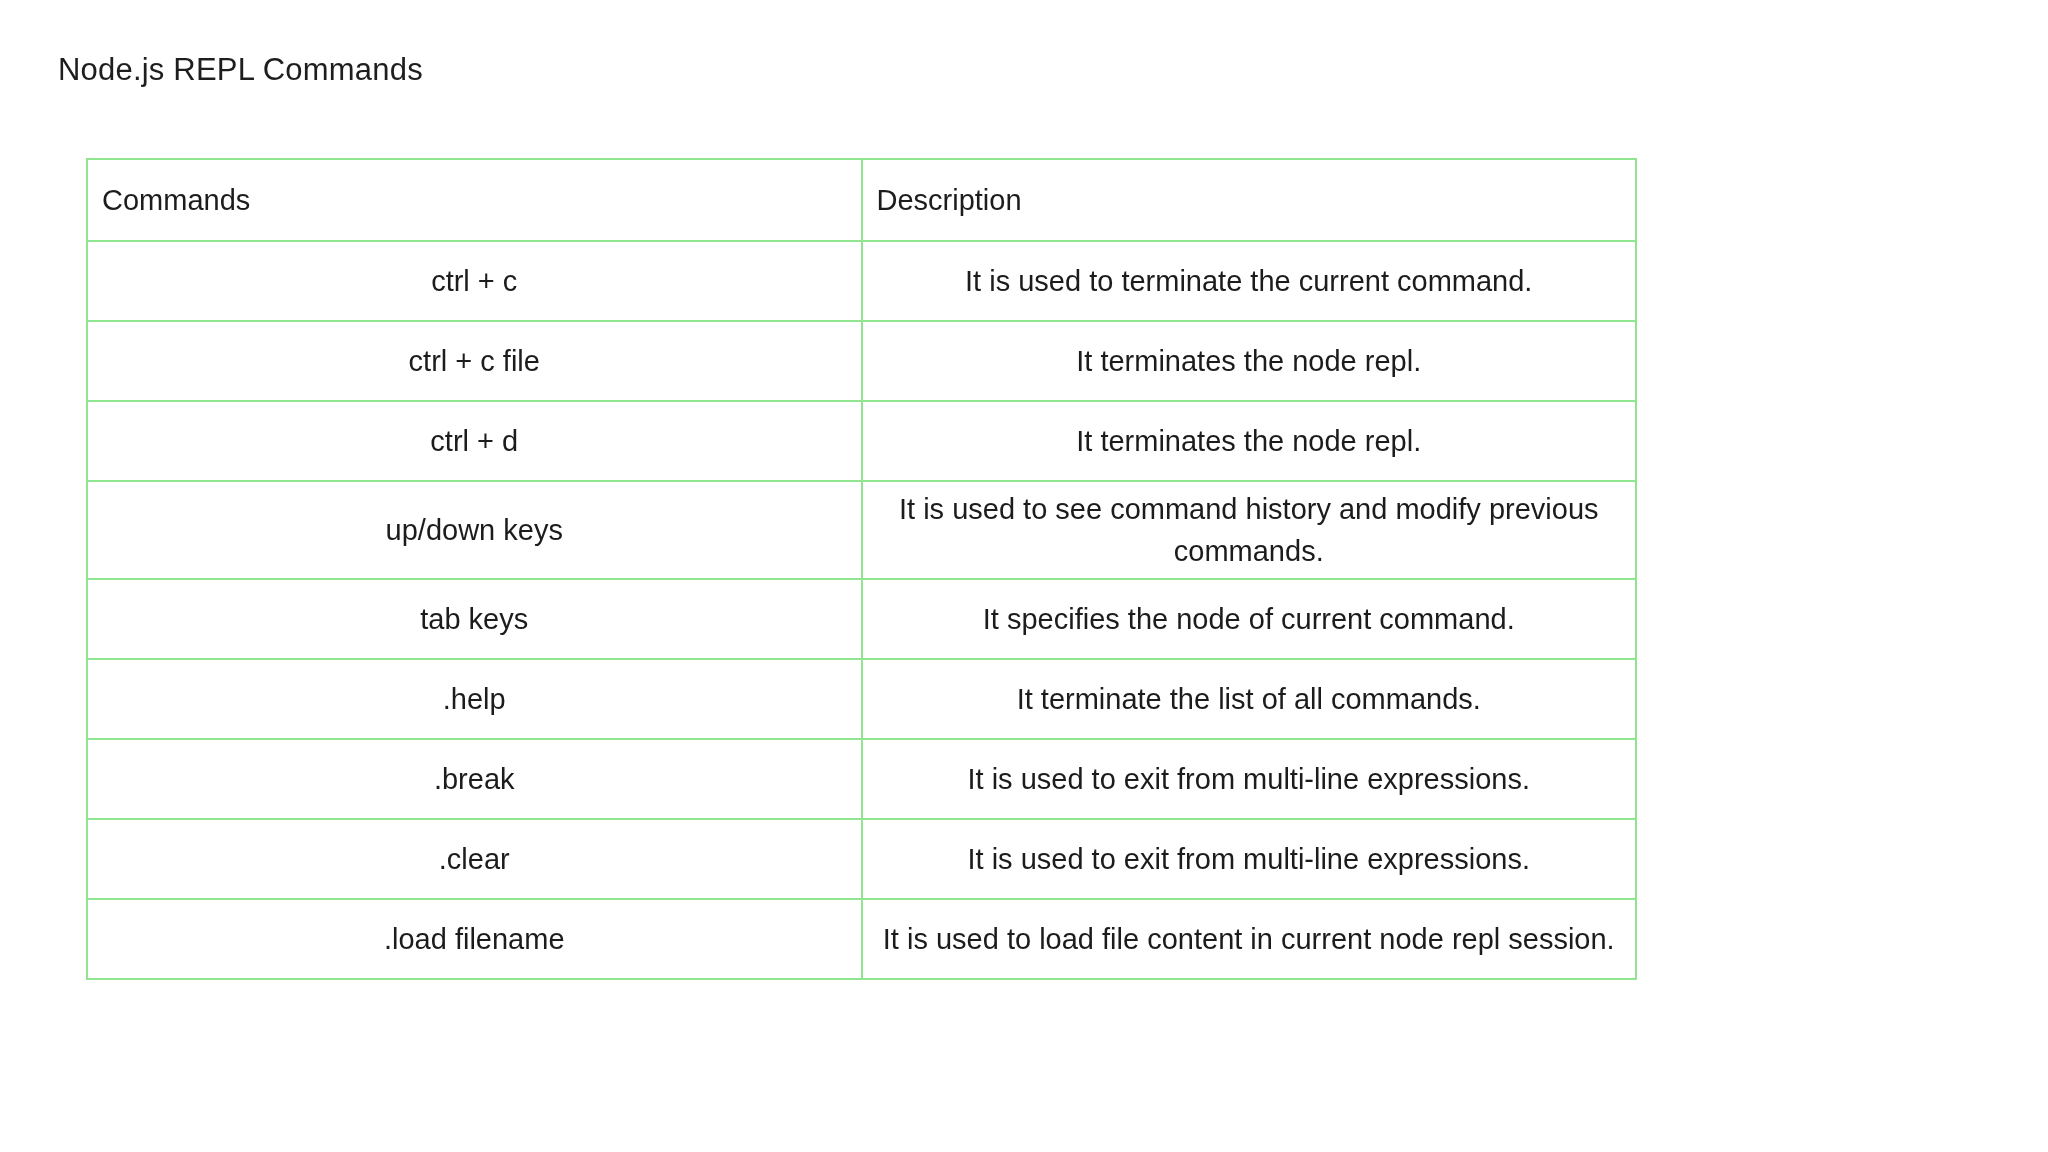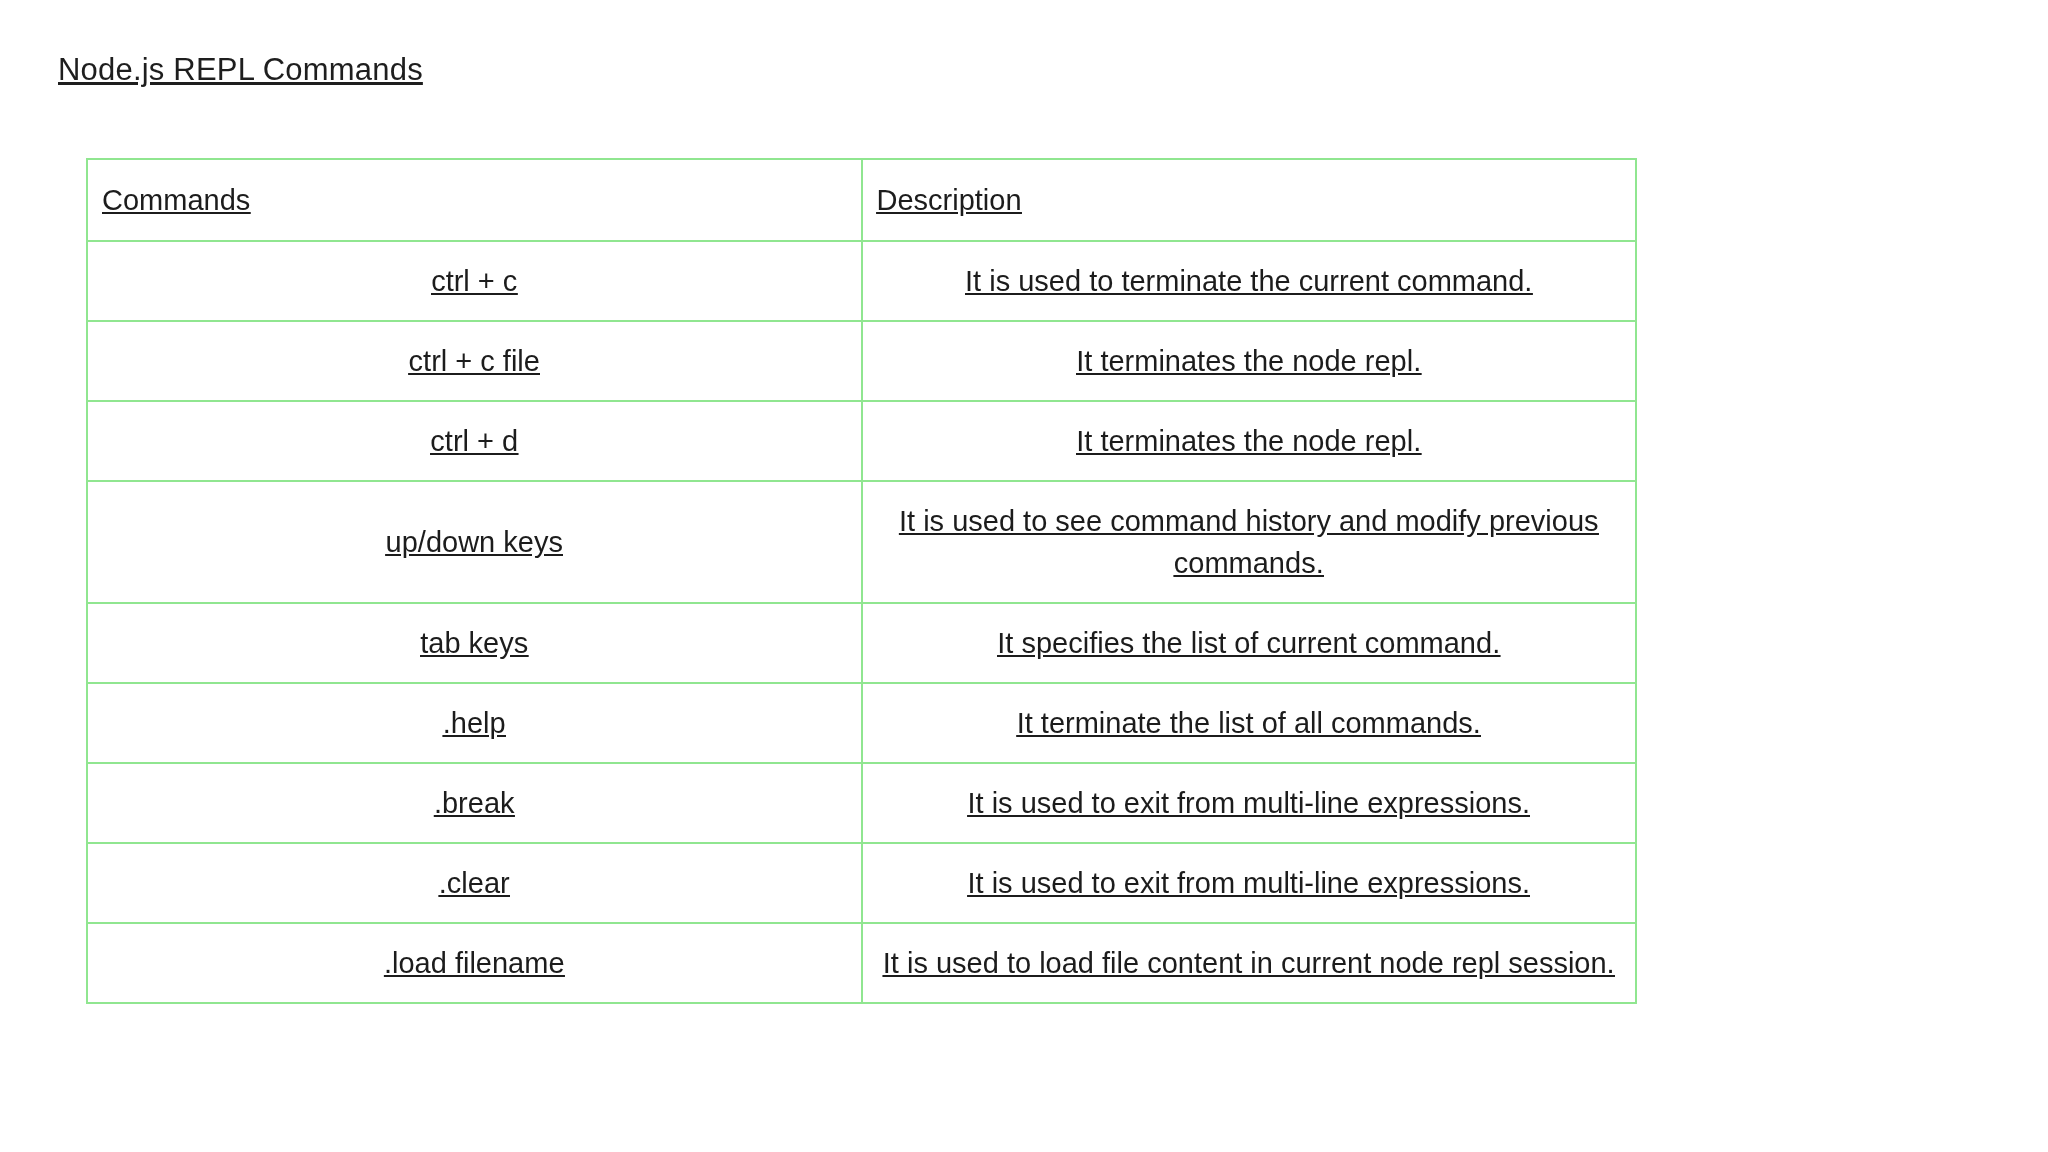--- a/index.html
+++ b/index.html
@@ -1,15 +1,15 @@
 <!DOCTYPE html>
 <html style="--border-color: #90e690; --text-color: #1c1c1c;"><head>
 <meta charset="utf-8">
 <style>
-  * { margin: 0; padding: 0; box-sizing: border-box; text-decoration: underline; }
+  * { margin: 0; padding: 0; box-sizing: border-box; }
 
   html, body {
     width: 2048px;
     height: 1152px;
     background: #ffffff;
     font-family: "Liberation Sans", sans-serif;
     color: var(--text-color, #1c1c1c);
     overflow: hidden;
   }
 
@@ -33,21 +33,21 @@
     font-size: 29px;
     color: var(--text-color, #1c1c1c);
   }
 
   table.commands-table th,
   table.commands-table td {
     border: 2px solid var(--border-color, #90e690);
     text-align: left;
     vertical-align: middle;
     font-weight: 400;
-    padding: 18px 14px;
+    padding: 6px 14px;
     line-height: 42px;
     width: 50%;
     overflow-wrap: break-word;
   }
 
   table.commands-table th {
     height: 82px;
   }
 
   table.commands-table td {
@@ -79,21 +79,21 @@
       <tr>
         <td>ctrl + d</td>
         <td>It terminates the node repl.</td>
       </tr>
       <tr>
         <td>up/down keys</td>
         <td>It is used to see command history and modify previous commands.</td>
       </tr>
       <tr>
         <td>tab keys</td>
-        <td>It specifies the list of current command.</td>
+        <td>It specifies the node of current command.</td>
       </tr>
       <tr>
         <td>.help</td>
         <td>It terminate the list of all commands.</td>
       </tr>
       <tr>
         <td>.break</td>
         <td>It is used to exit from multi-line expressions.</td>
       </tr>
       <tr>

